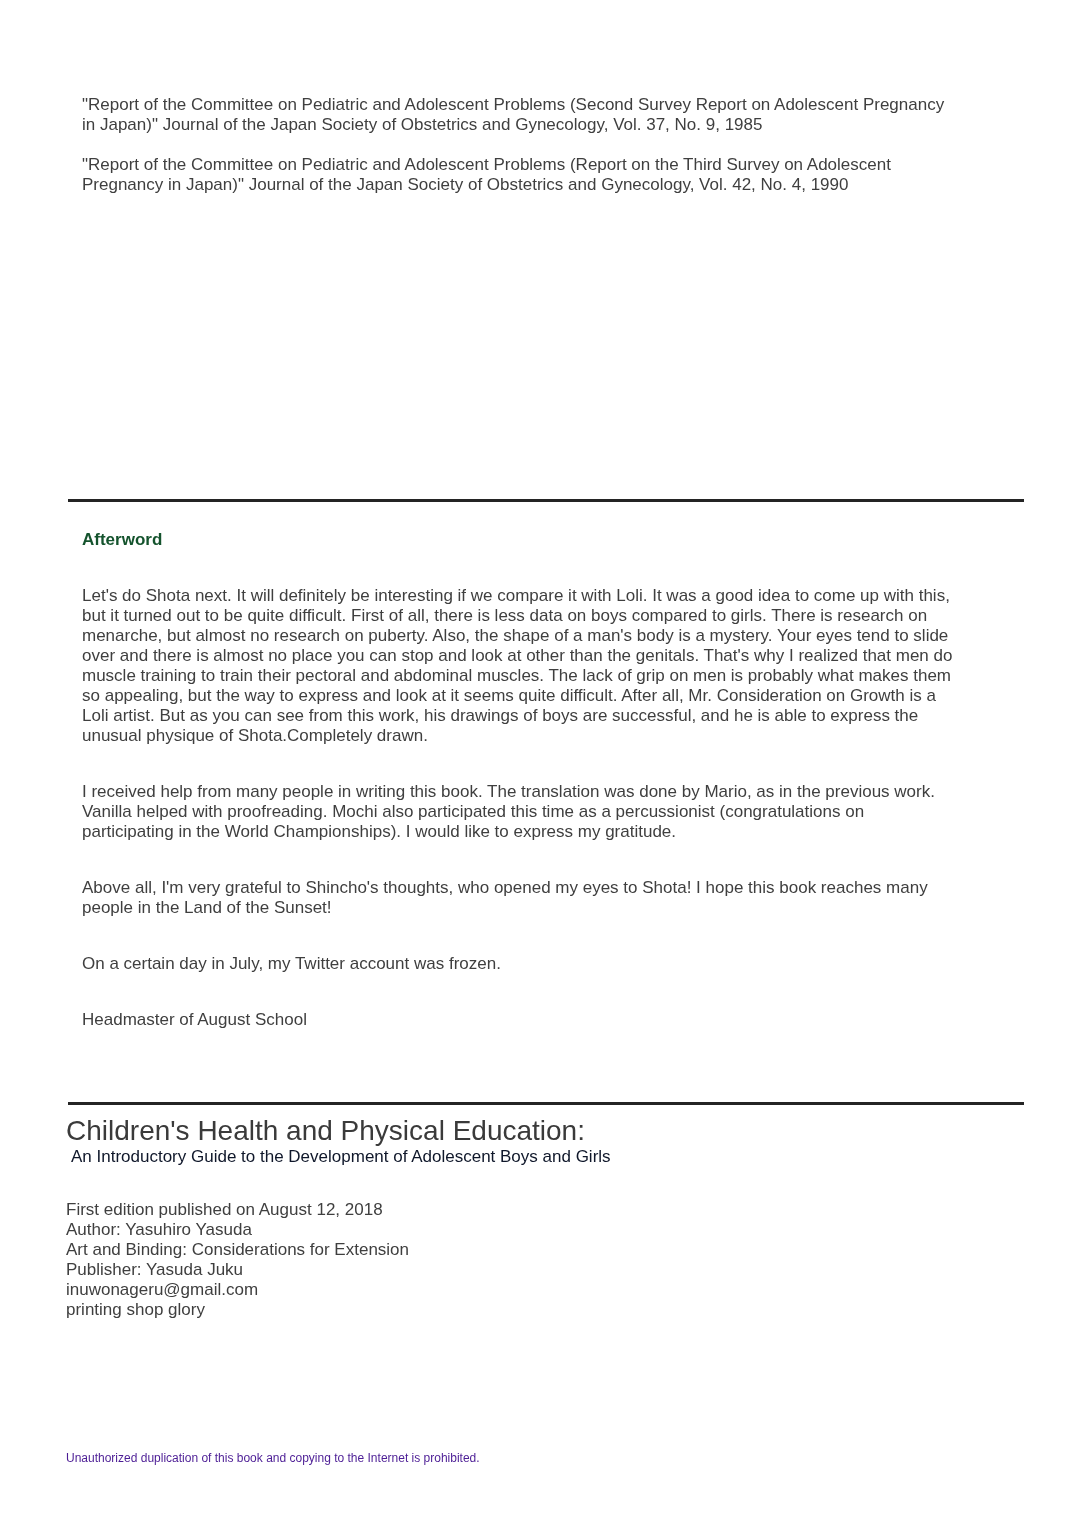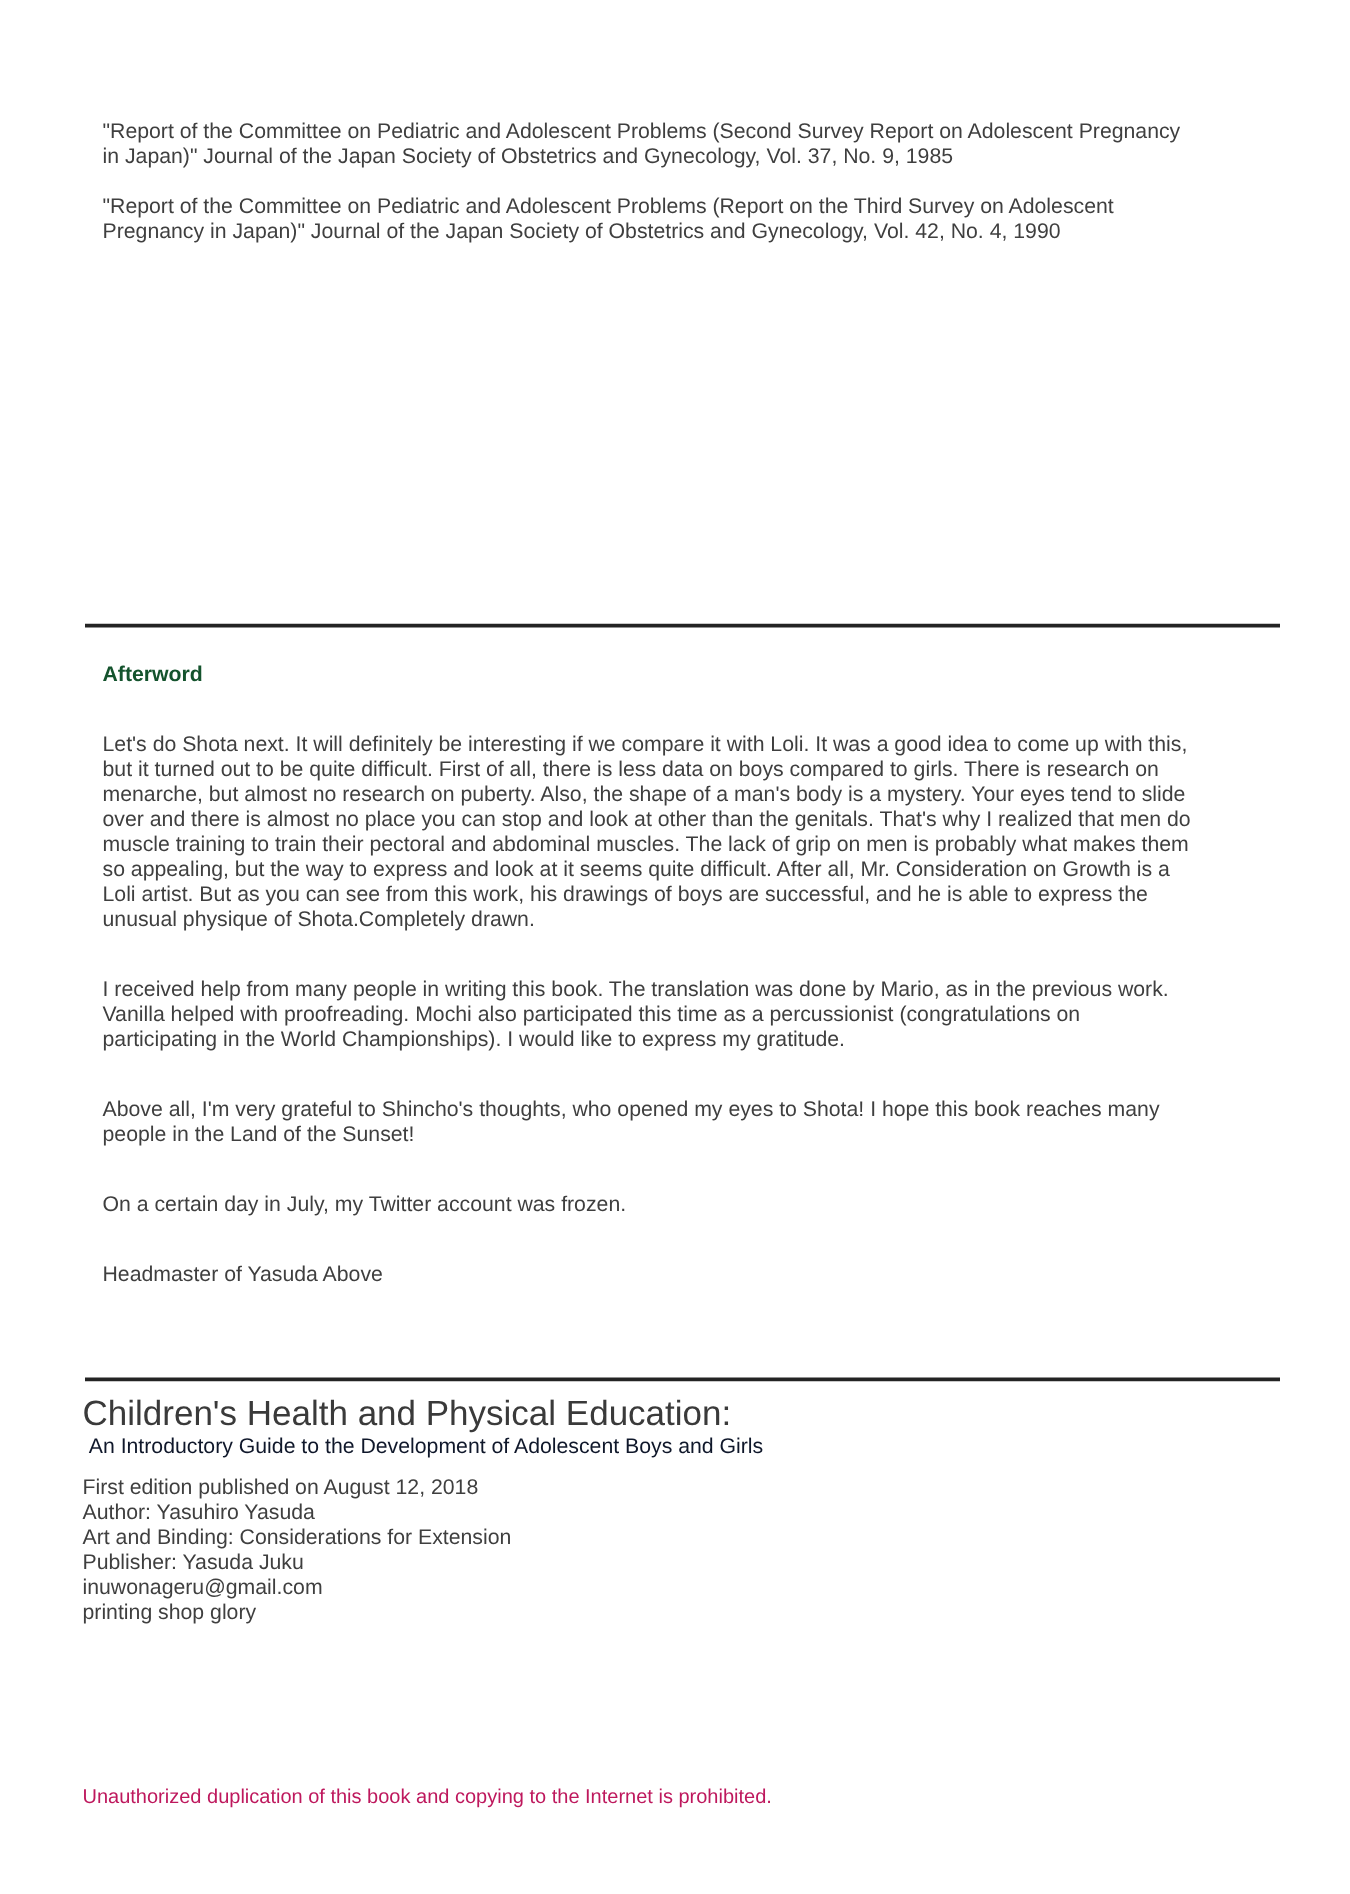--- a/index.html
+++ b/index.html
@@ -60,54 +60,54 @@
     line-height: 30px;
     font-weight: normal;
     color: #3a3a3a;
   }
   .book-subtitle {
     font-size: 17px;
     line-height: 22px;
     padding-left: 5px;
     color: #0f172a;
   }
-  .pub-details { margin-top: 12px; }
+  .pub-details { margin-top: 32px; }
   .pub-details p {
     font-size: 17px;
     line-height: 20px;
     color: #3f3f3f;
   }
 
   
   .copyright {
     margin: 128px 60px 0 66px;
-    font-size: 16px;
+    font-size: 12px;
     line-height: 20px;
-    color: #be185d;
+    color: #4c1d95;
   }
 </style>
 </head>
 <body>
 
 <div class="page">
 
   <section class="references">
     <p class="body-text">"Report of the Committee on Pediatric and Adolescent Problems (Second Survey Report on Adolescent Pregnancy in Japan)" Journal of the Japan Society of Obstetrics and Gynecology, Vol. 37, No. 9, 1985</p>
     <p class="body-text">"Report of the Committee on Pediatric and Adolescent Problems (Report on the Third Survey on Adolescent Pregnancy in Japan)" Journal of the Japan Society of Obstetrics and Gynecology, Vol. 42, No. 4, 1990</p>
   </section>
 
   <div class="divider divider-1"></div>
 
   <section class="afterword">
     <h2 class="afterword-heading">Afterword</h2>
     <p class="body-text para">Let's do Shota next. It will definitely be interesting if we compare it with Loli. It was a good idea to come up with this, but it turned out to be quite difficult. First of all, there is less data on boys compared to girls. There is research on menarche, but almost no research on puberty. Also, the shape of a man's body is a mystery. Your eyes tend to slide over and there is almost no place you can stop and look at other than the genitals. That's why I realized that men do muscle training to train their pectoral and abdominal muscles. The lack of grip on men is probably what makes them so appealing, but the way to express and look at it seems quite difficult. After all, Mr. Consideration on Growth is a Loli artist. But as you can see from this work, his drawings of boys are successful, and he is able to express the unusual physique of Shota.Completely drawn.</p>
     <p class="body-text para">I received help from many people in writing this book. The translation was done by Mario, as in the previous work. Vanilla helped with proofreading. Mochi also participated this time as a percussionist (congratulations on participating in the World Championships). I would like to express my gratitude.</p>
     <p class="body-text para">Above all, I'm very grateful to Shincho's thoughts, who opened my eyes to Shota! I hope this book reaches many people in the Land of the Sunset!</p>
     <p class="body-text para">On a certain day in July, my Twitter account was frozen.</p>
-    <p class="body-text para">Headmaster of Yasuda Above</p>
+    <p class="body-text para">Headmaster of August School</p>
   </section>
 
   <div class="divider divider-2"></div>
 
   <section class="colophon">
     <h1 class="book-title">Children's Health and Physical Education:</h1>
     <p class="book-subtitle">An Introductory Guide to the Development of Adolescent Boys and Girls</p>
     <div class="pub-details">
       <p>First edition published on August 12, 2018</p>
       <p>Author: Yasuhiro Yasuda</p>

